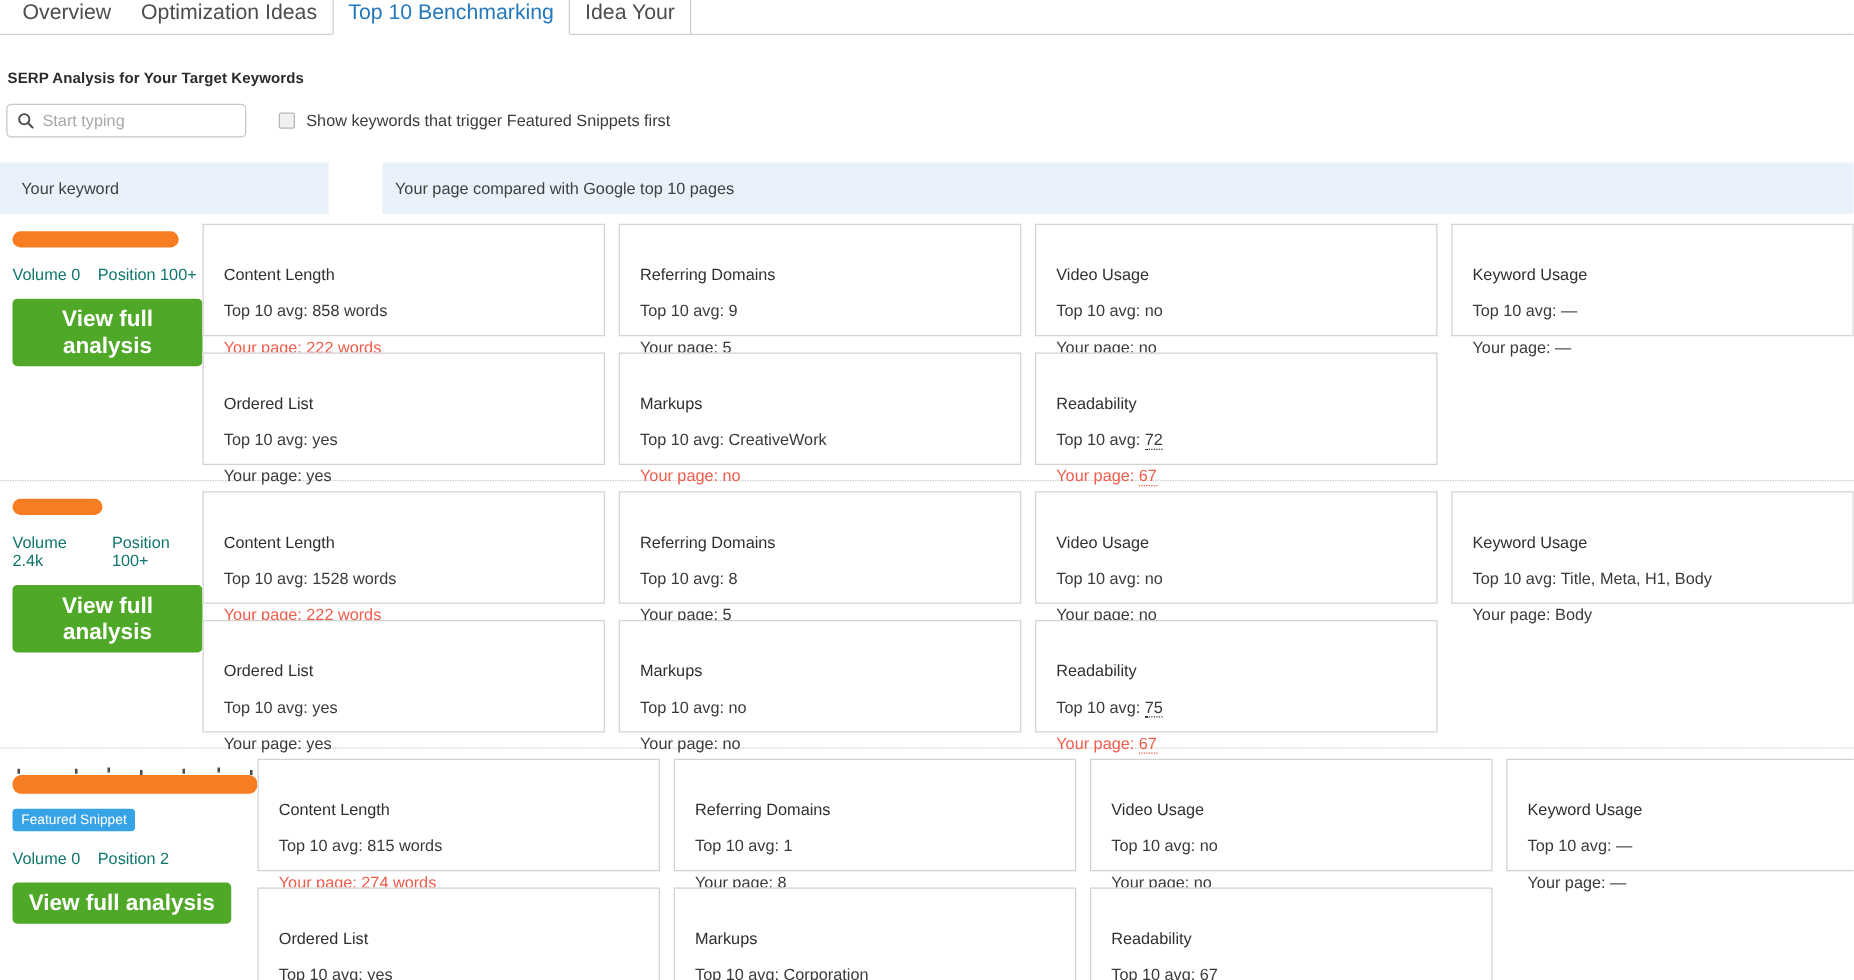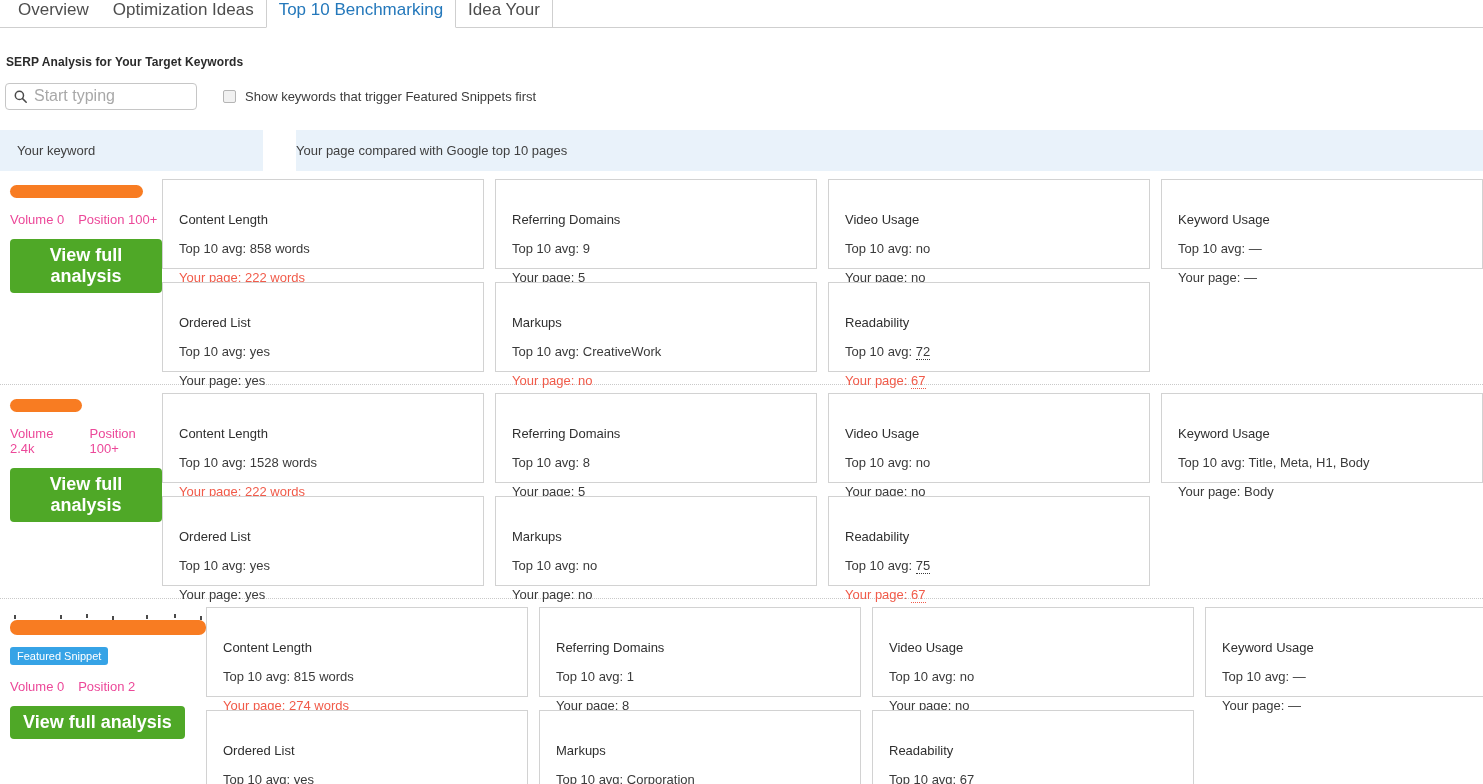--- a/index.html
+++ b/index.html
@@ -20,50 +20,50 @@
   .tab.last { border-right:1px solid #cfcfcf; }
   
   .heading { font-size:12px; font-weight:bold; color:#2b2b2b; margin:27px 0 0 6px; letter-spacing:.1px; }
   .controls { display:flex; align-items:center; margin:13px 0 0 5px; height:28px; }
   .search-box {
     width:192px; height:27px; border:1px solid #c6c6c6; border-radius:4px;
     display:flex; align-items:center; padding:0 8px; background:#fff;
   }
   .search-box svg { flex:0 0 auto; margin-right:7px; }
   .search-box input {
-    border:none; outline:none; width:100%; font-size:16px; color:#333;
+    border:none; outline:none; width:100%; font-size:13px; color:#333;
     font-family:"Liberation Sans", sans-serif; background:transparent;
   }
   .search-box input::placeholder { color:#a8a8a8; }
   .checkbox-row { display:flex; align-items:center; margin-left:26px; cursor:pointer; }
   .checkbox {
     width:13px; height:13px; border:1px solid #b5b5b5; border-radius:2px;
     background:#f1f1f1; display:inline-block; margin-right:9px;
   }
   .checkbox-row .cb-label { font-size:13px; color:#3c3c3c; }
   
   .table-head { display:flex; height:41px; margin-top:20px; font-size:13px; color:#404040;gap:24px; }
   .th-keyword { width:263px; background:var(--band-bg); display:flex; align-items:center; padding-left:17px; }
-  .th-compare { flex:1; background:var(--band-bg); margin-left:9px; display:flex; align-items:center; }
+  .th-compare { flex:1; background:var(--band-bg); margin-left:19px; display:flex; align-items:center; padding-left:10px; }
   
   .row { display:flex; }
   .row + .row { border-top:1px dotted #c9c9c9; }
   .kw-cell { width:263px; padding:14px 0 0 10px; }
   .frags { position:relative; height:6px; margin-bottom:1px; }
   .frags::before {
     content:""; position:absolute; left:4px; top:2px; width:2px; height:4px; background:#4a4a4a;
     box-shadow:46px 0 0 #4a4a4a, 72px -1px 0 #4a4a4a, 98px 1px 0 #4a4a4a,
                132px 0 0 #4a4a4a, 160px -1px 0 #4a4a4a, 186px 1px 0 #4a4a4a;
   }
   .kw-blob { background:var(--redaction-orange); border-radius:7px; }
   .fs-badge {
     display:inline-block; background:var(--badge-blue); color:#fff; font-size:11px;
     padding:3px 7px; border-radius:3px; margin-top:12px;
   }
-  .meta { display:flex; gap:14px; color:#ec4899; font-size:13px; margin-top:14px; }
+  .meta { display:flex; gap:14px; color:#0f766e; font-size:13px; margin-top:14px; }
   .analysis-btn {
     margin-top:12px; background:var(--button-green); color:#fff; border:none; border-radius:4px;
     font-size:18px; font-weight:bold; font-family:"Liberation Sans", sans-serif;
     padding:6px 13px; cursor:pointer; display:block;
   }
   .cards {
     display:grid; grid-template-columns:repeat(4, 322px); column-gap:11px; row-gap:13px;
     padding:8px 0 12px 0; align-content:start;
   }
   .card { height:90px; border:1px solid #d2d2d2; background:#fff; padding:12px 16px; font-size:13px; }

